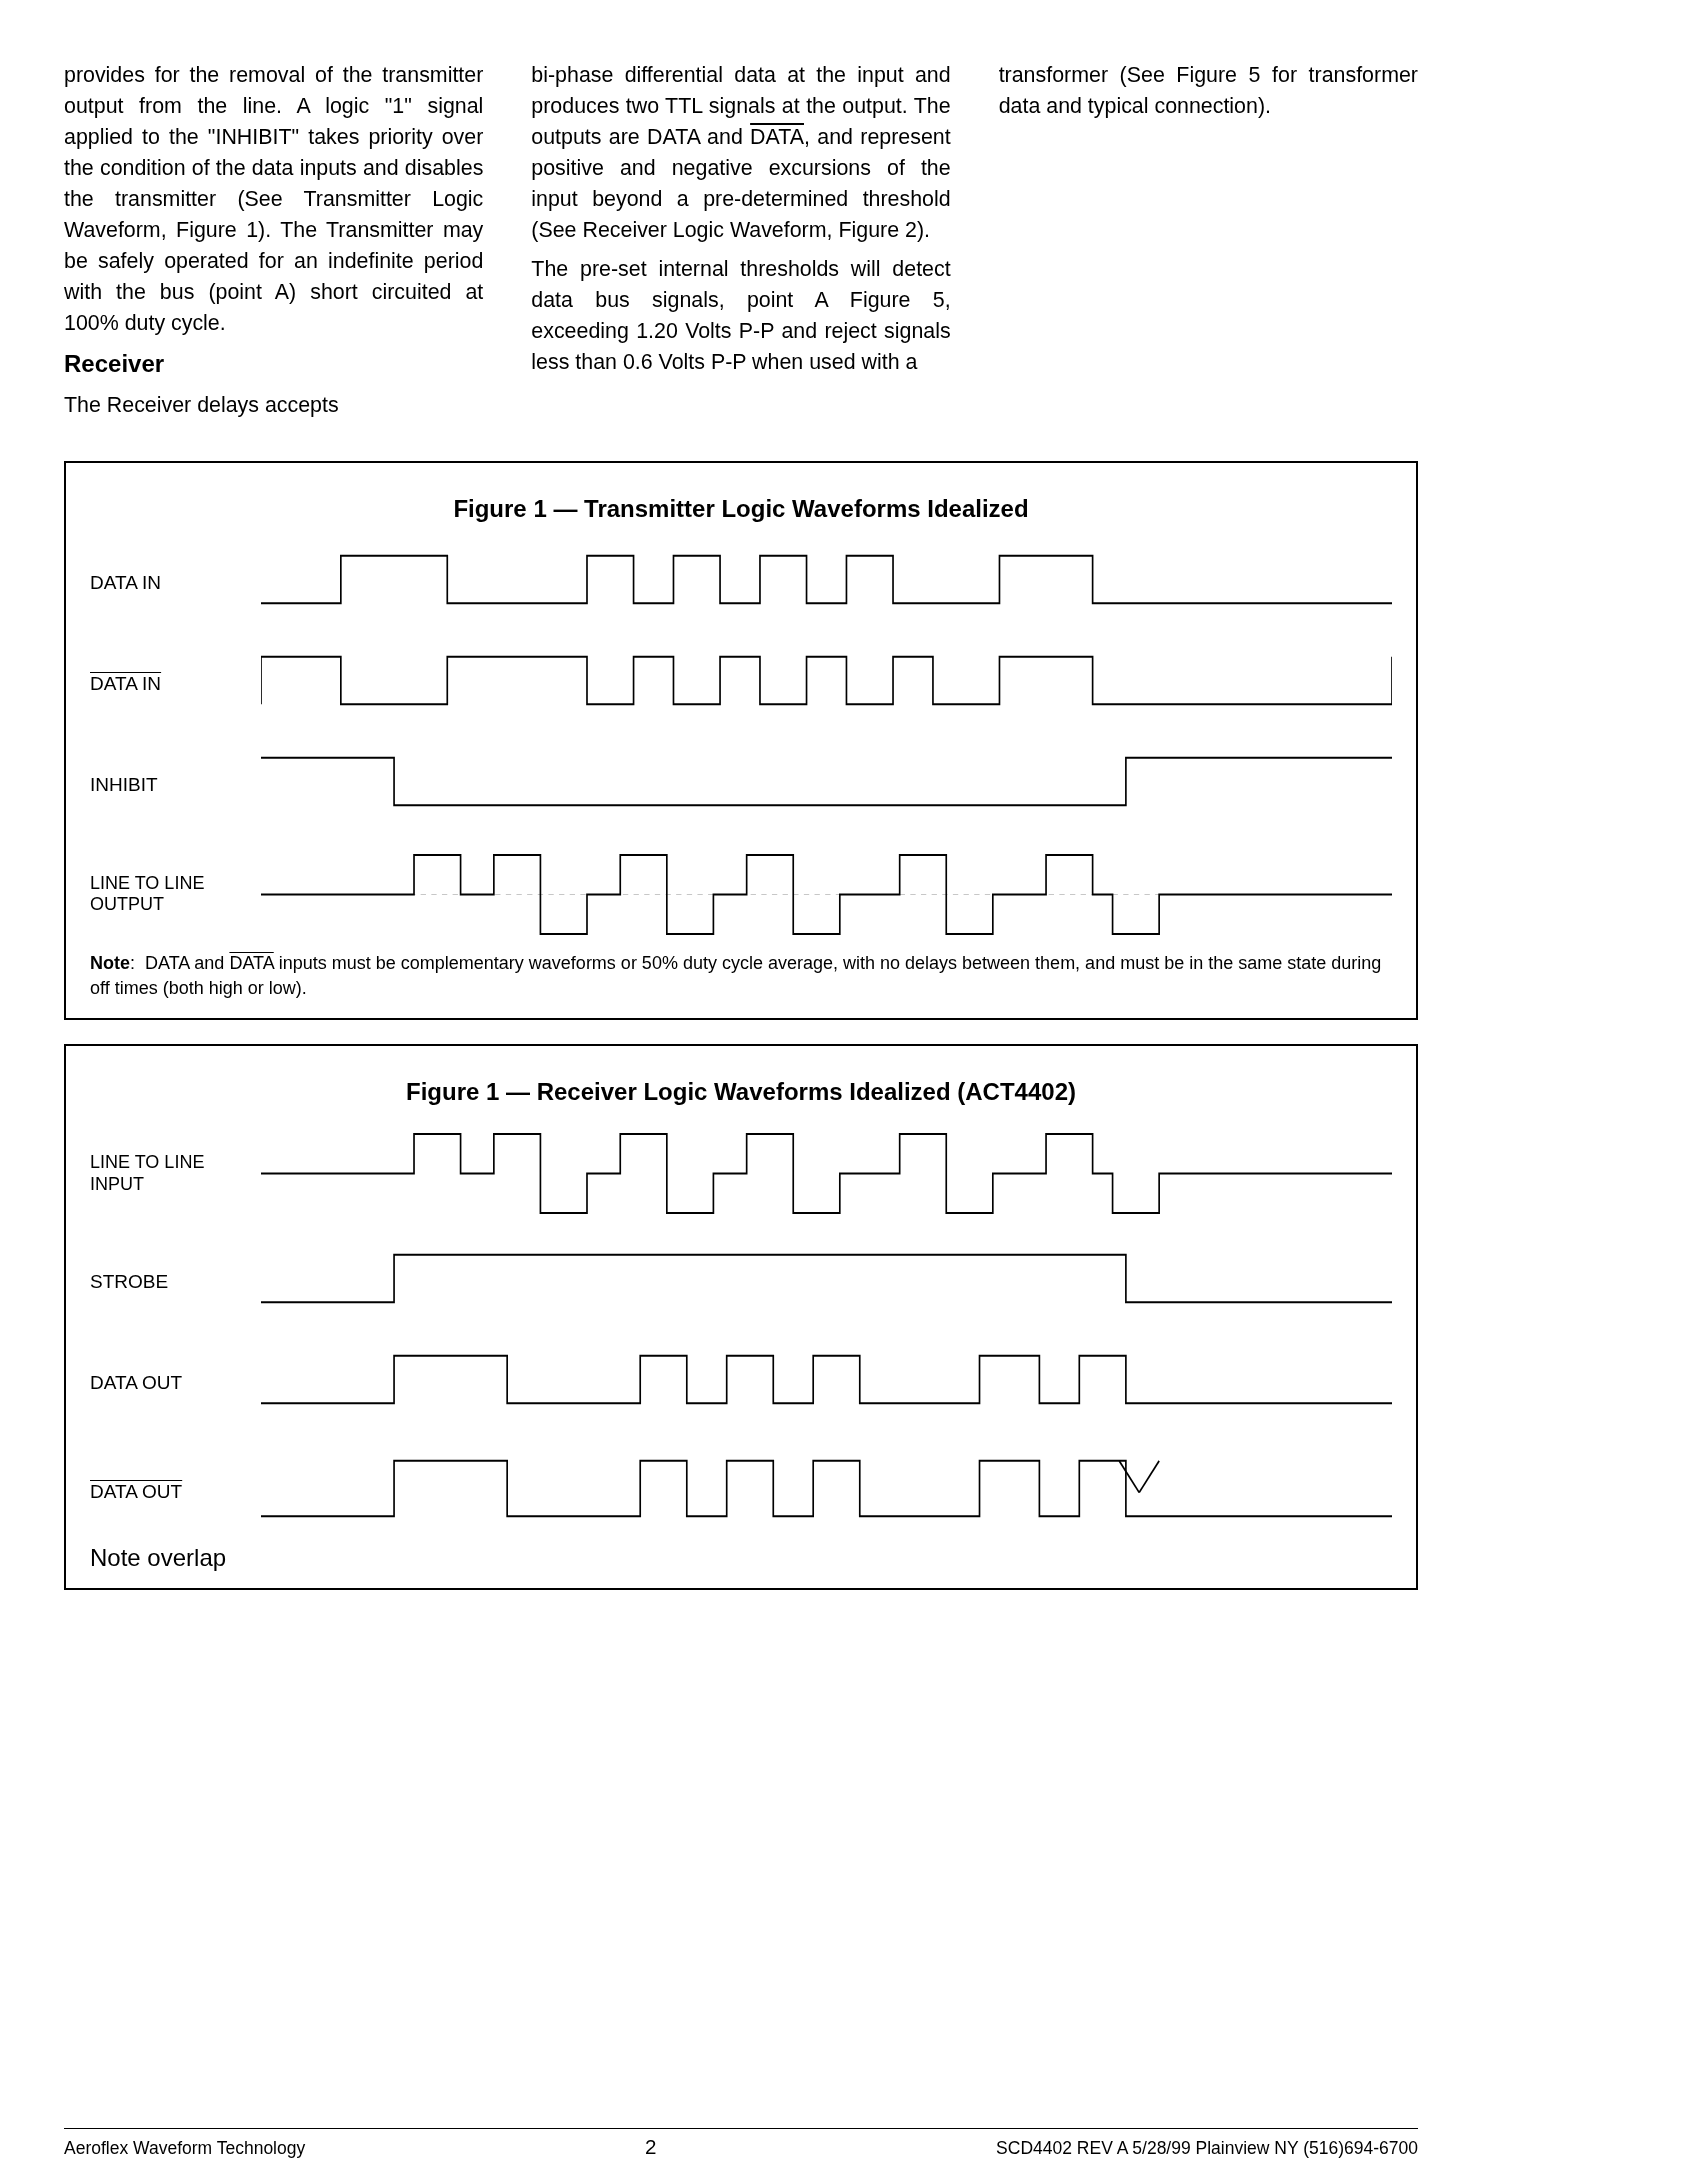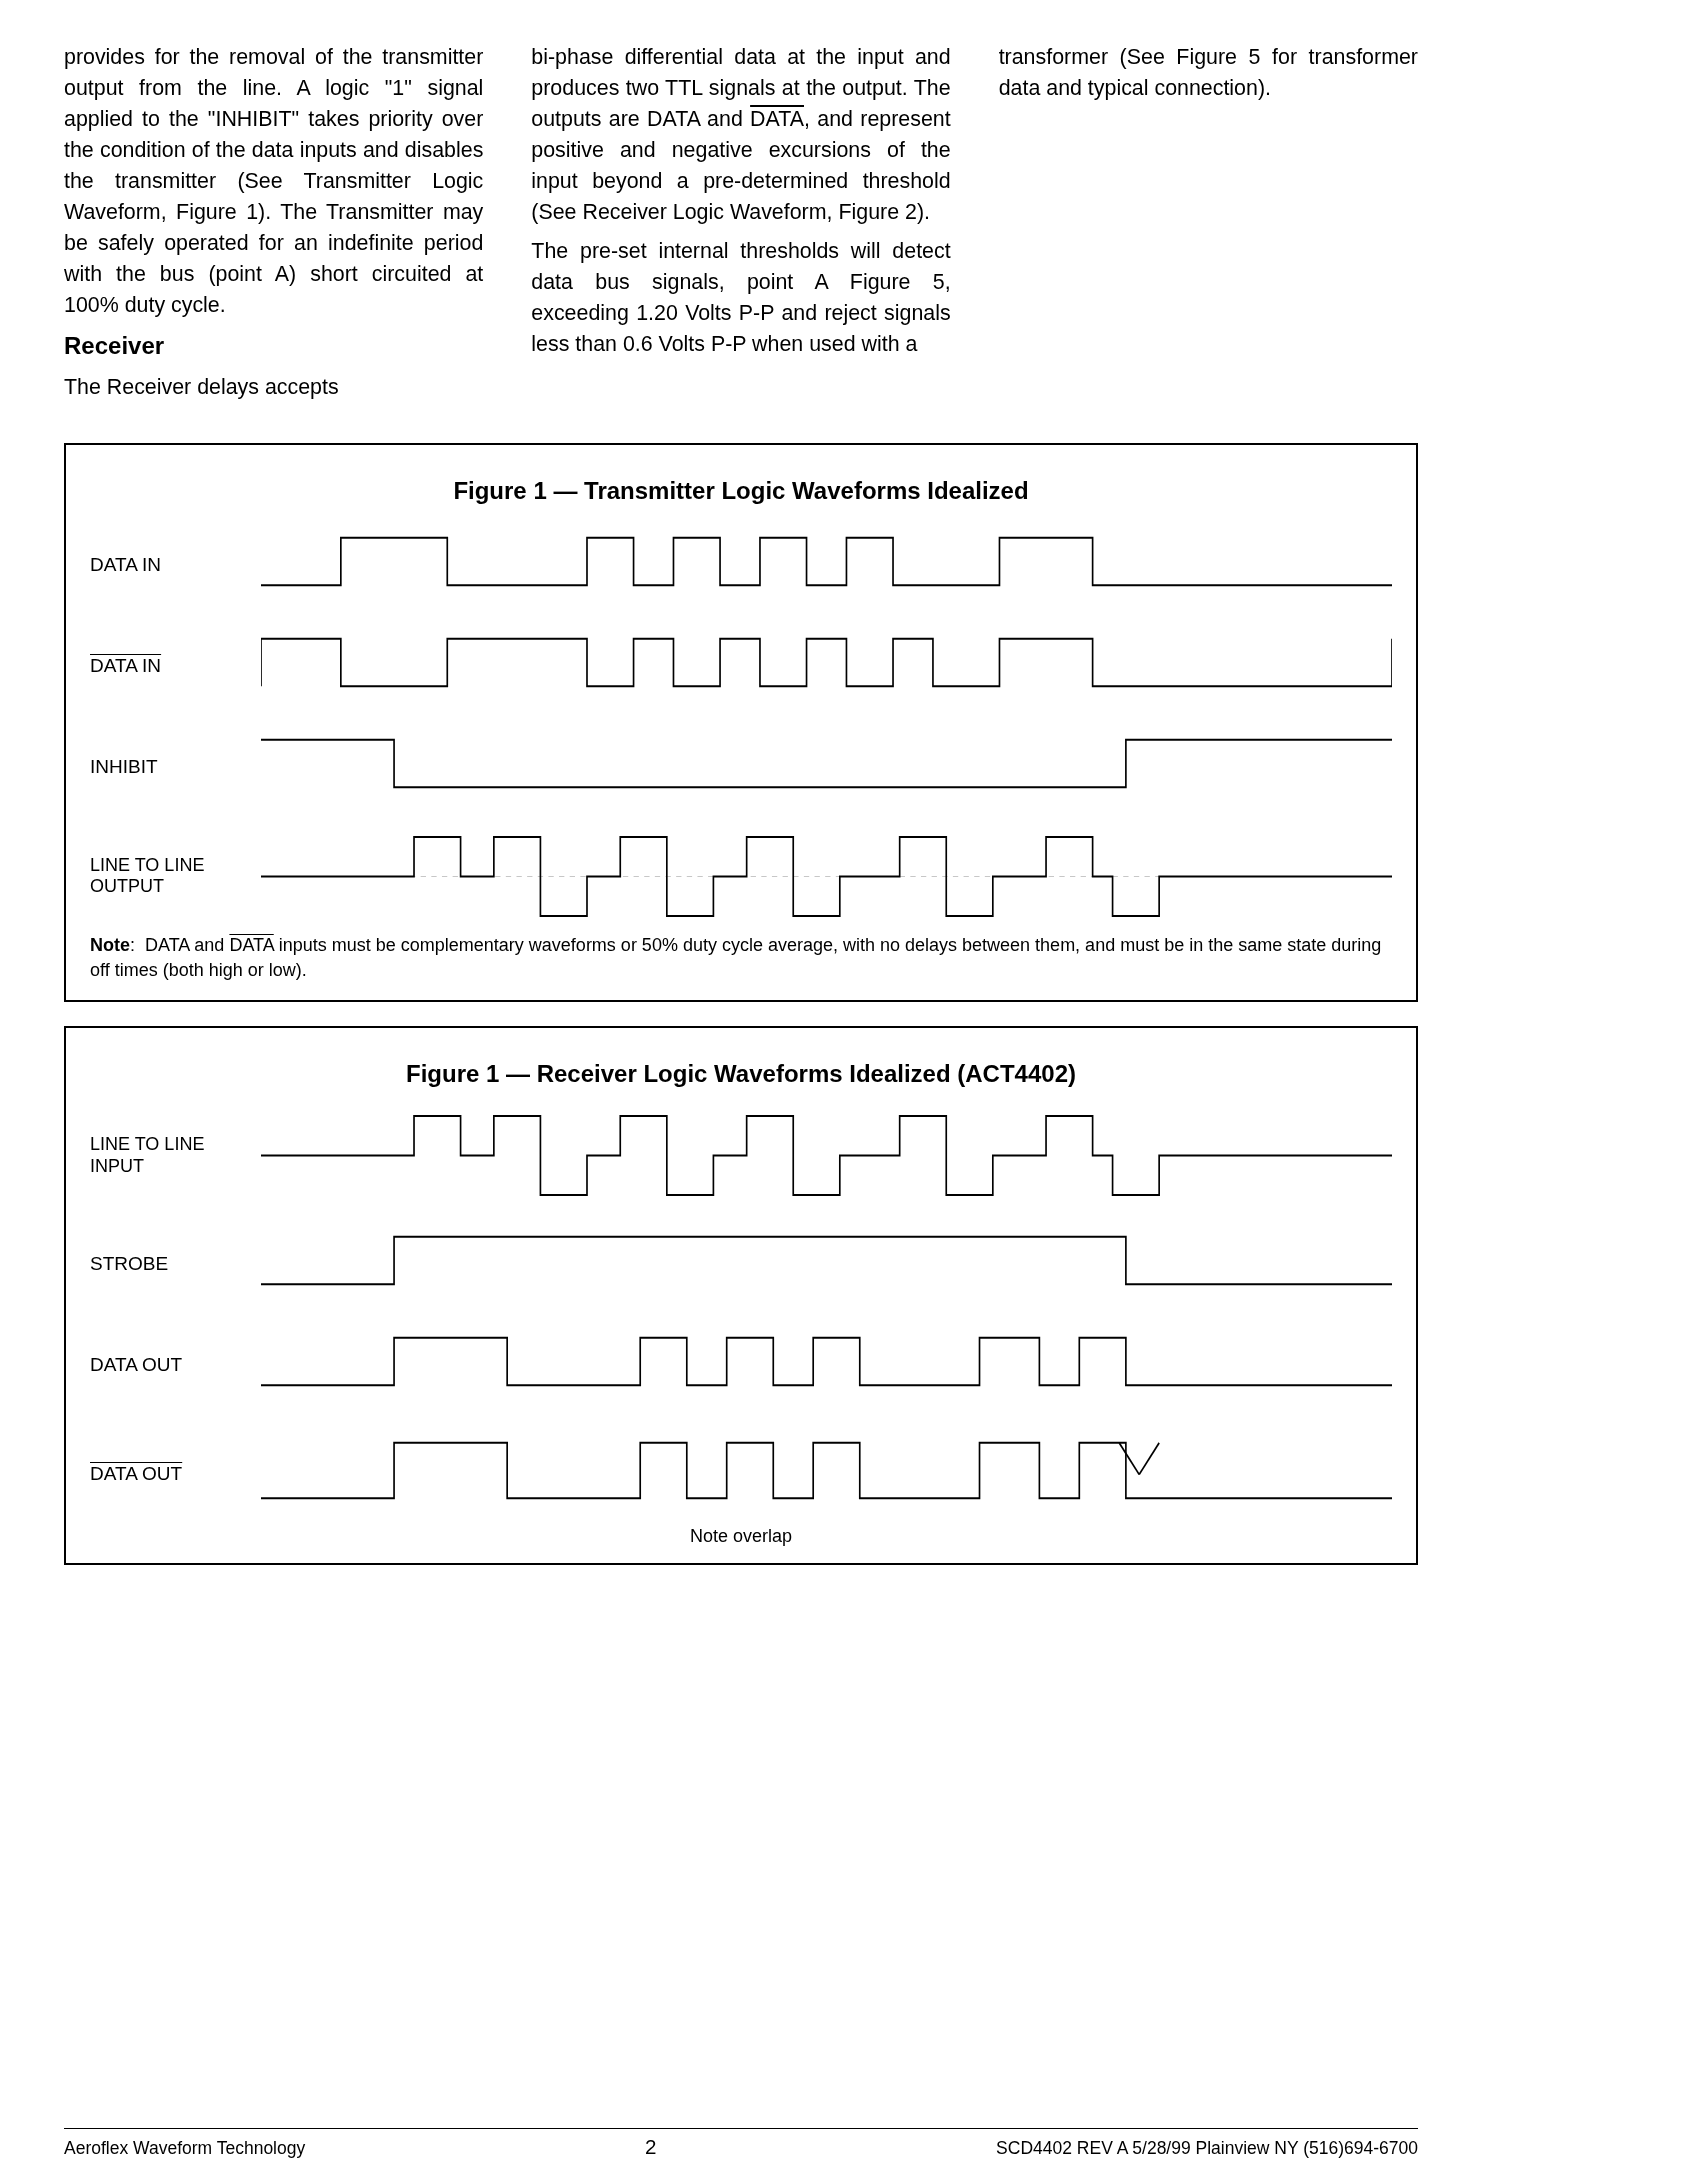--- a/index.html
+++ b/index.html
@@ -7,21 +7,21 @@
       width: 1687px;
       min-height: 2183px;
       background: #fff;
       font-family: Arial, Helvetica, sans-serif;
       font-size: 22px;
       color: #000;
     }
     .page {
       width: 1482px;
       min-height: 2183px;
-      padding: 42px 64px 48px 64px;
+      padding: 60px 64px 48px 64px;
       position: relative;
     }
     .text-columns {
       display: flex;
       gap: 48px;
       margin-bottom: 32px;
     }
     .col {
       flex: 1;
       font-size: 21.4px;
@@ -92,22 +92,22 @@
       align-items: flex-end;
       border-top: 1.6px solid #000;
       padding-top: 6.4px;
       font-size: 17.5px;
     }
     .footer-center {
       font-size: 20.6px;
       font-weight: normal;
     }
     .note-overlap {
-      font-size: 18px;
-      text-align: center;
+      font-size: 24px;
+      text-align: left;
       margin-top: 3.2px;
     }
   </style>
 </head>
 <body>
 <div class="page">
 
   <div class="text-columns">
     <div class="col">
       <p>provides for the removal of the transmitter output from the line. A logic "1" signal applied to the "INHIBIT" takes priority over the condition of the data inputs and disables the transmitter (See Transmitter Logic Waveform, Figure 1). The Transmitter may be safely operated for an indefinite period with the bus (point A) short circuited at 100% duty cycle.</p>

